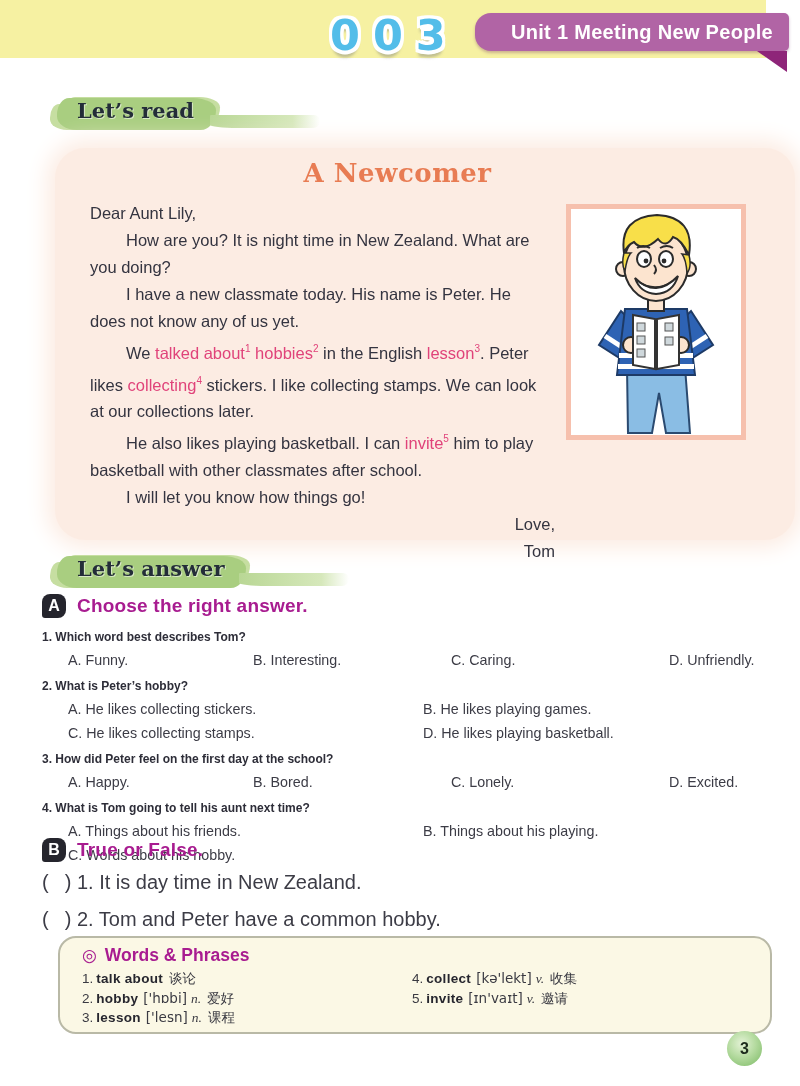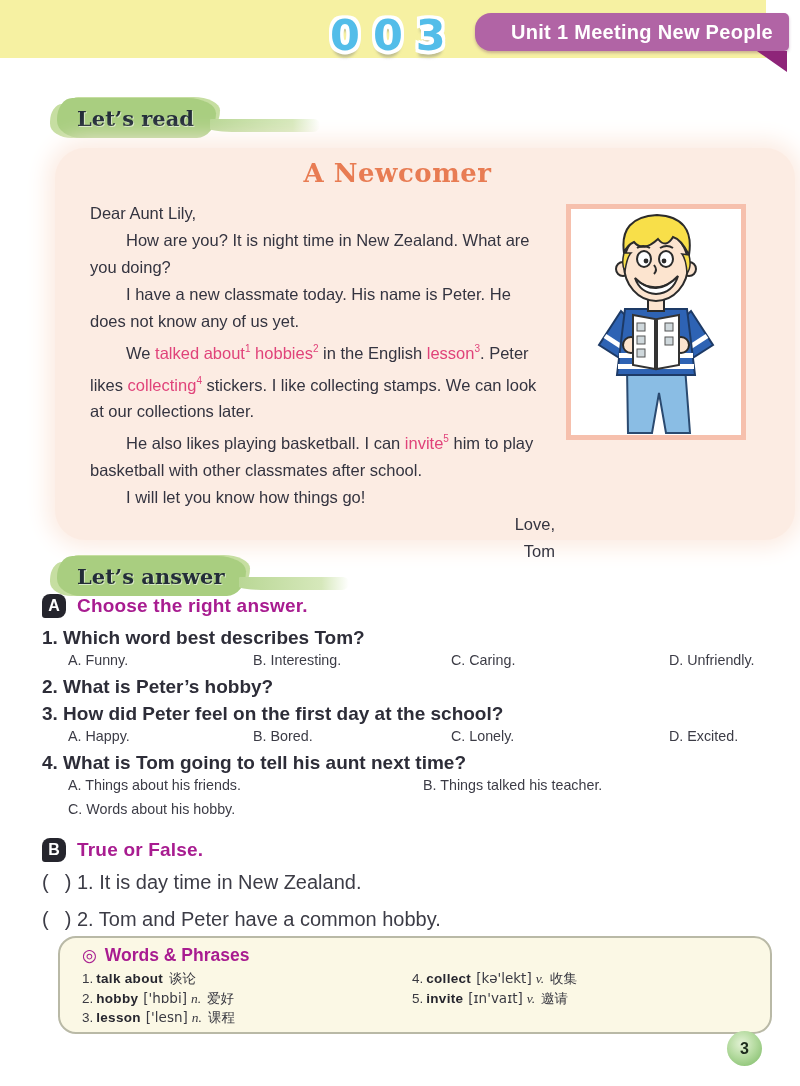--- a/index.html
+++ b/index.html
@@ -24,21 +24,21 @@
     color:#fff; font-weight:bold; font-size:20px; line-height:38px; text-align:center;
     letter-spacing:.3px; box-shadow:0 2px 3px rgba(120,60,110,.35);padding-left:20px;
   }
   .unit-banner::after {
     content:""; position:absolute; right:2px; top:100%;
     width:0; height:0; border-top:21px solid #8e2579; border-left:30px solid transparent;
   }
 
   
   .brush {
-    position:absolute; display:inline-block; padding:8px 22px 7px 20px;
+    position:absolute; display:inline-block; padding:0 22px 7px 20px;
     background:#a9ce80;
     border-radius:16px 30px 20px 26px / 22px 16px 26px 18px;
     box-shadow:-10px 3px 0 -3px #c6dea1, 6px -3px 0 -2px #c6dea1;
   }
   .brush::after {
     content:""; position:absolute; left:96%; top:52%; width:110px; height:13px;
     background:linear-gradient(90deg,#b9d795,#d6e8bb 75%,rgba(214,232,187,0));
     border-radius:2px 12px 14px 50%;
   }
   .brush-text {
@@ -75,21 +75,21 @@
   .part-b { position:absolute; left:42px; top:838px; width:716px; }
   .part-header { display:flex; align-items:center; margin-bottom:9px; }
   .badge {
     display:inline-block; width:24px; height:24px; background:#25252d;
     border-radius:8px 8px 8px 3px; color:#fff; font-weight:bold; font-size:16px;
     text-align:center; line-height:24px;
   }
   .part-title { margin-left:11px; color:#a81c90; font-weight:bold; font-size:19px; letter-spacing:.2px; }
 
   .question { margin-bottom:6px; }
-  .q-head { font-weight:bold; font-size:19px; line-height:21px; color:#2d2d38; }
+  .q-head { font-weight:bold; font-size:12px; line-height:21px; color:#2d2d38; }
   .q-options { padding-left:26px; margin:3px 0 2px 0; display:grid; font-size:14.3px; line-height:19px; color:#3c3c46;gap:28px; }
   .q-options.cols-4 { grid-template-columns:157px 170px 190px 1fr; }
   .q-options.cols-2 { grid-template-columns:327px 1fr; row-gap:5px; }
 
   .tf-item { font-size:20px; color:#3c3c46; margin:0 0 14px 0; }
   .tf-gap { display:inline-block; width:16px; }
 
   
   .words-box {
     position:absolute; left:58px; top:936px; width:714px; height:98px;
@@ -208,35 +208,41 @@
           <div class="q-head">1. Which word best describes Tom?</div>
           <div class="q-options cols-4">
             <div class="q-option">A. Funny.</div>
             <div class="q-option">B. Interesting.</div>
             <div class="q-option">C. Caring.</div>
             <div class="q-option">D. Unfriendly.</div>
           </div>
         </div>
         <div class="question">
           <div class="q-head">2. What is Peter’s hobby?</div>
+          <div class="q-options cols-2">
+            <div class="q-option">A. He likes collecting stickers.</div>
+            <div class="q-option">B. He likes playing games.</div>
+            <div class="q-option">C. He likes collecting stamps.</div>
+            <div class="q-option">D. He likes playing basketball.</div>
+          </div>
         </div>
         <div class="question">
           <div class="q-head">3. How did Peter feel on the first day at the school?</div>
           <div class="q-options cols-4">
             <div class="q-option">A. Happy.</div>
             <div class="q-option">B. Bored.</div>
             <div class="q-option">C. Lonely.</div>
             <div class="q-option">D. Excited.</div>
           </div>
         </div>
         <div class="question">
           <div class="q-head">4. What is Tom going to tell his aunt next time?</div>
           <div class="q-options cols-2">
             <div class="q-option">A. Things about his friends.</div>
-            <div class="q-option">B. Things talked his teacher.</div>
+            <div class="q-option">B. Things about his playing.</div>
             <div class="q-option">C. Words about his hobby.</div>
           </div>
         </div>
       </div>
   </section>
 
   <section class="part-b">
     <div class="part-header">
       <span class="badge">B</span>
       <span class="part-title">True or False.</span>

